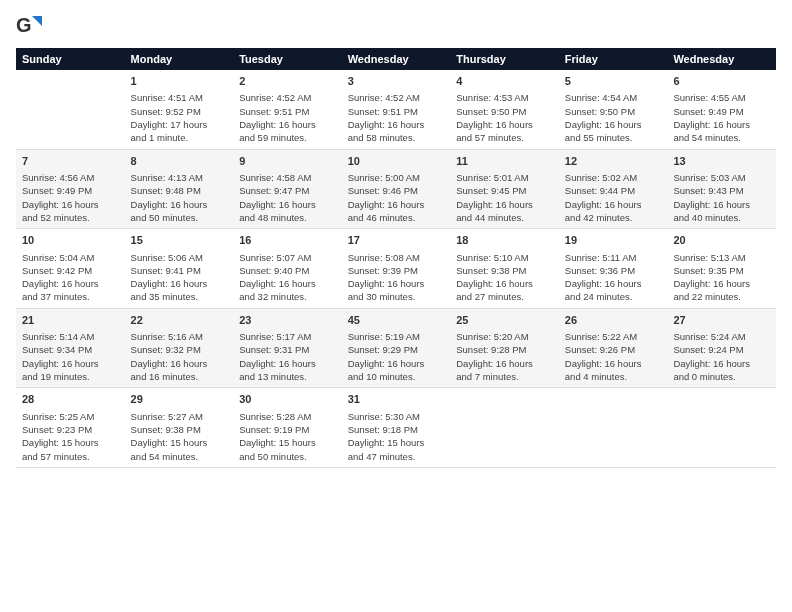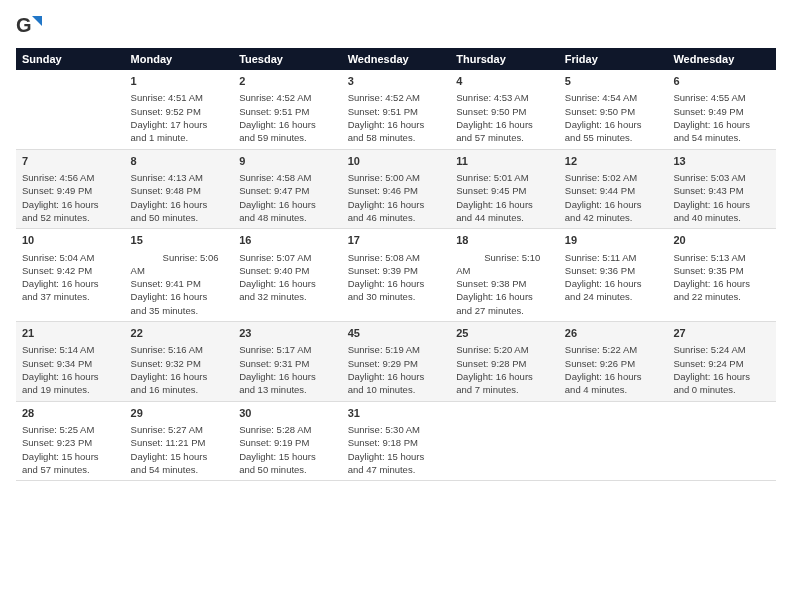--- a/index.html
+++ b/index.html
@@ -179,33 +179,33 @@
           <td><span class="day-num">13</span><span class="day-info" style="white-space: pre-line;">Sunrise: 5:03 AM
 Sunset: 9:43 PM
 Daylight: 16 hours
 and 40 minutes.</span></td>
         </tr>
         <tr>
           <td><span class="day-num">10</span><span class="day-info" style="white-space: pre-line;">Sunrise: 5:04 AM
 Sunset: 9:42 PM
 Daylight: 16 hours
 and 37 minutes.</span></td>
-          <td><span class="day-num">15</span><span class="day-info" style="white-space: pre-line; margin-left: 32px;">Sunrise: 5:06 AM
+          <td><span class="day-num">15</span><span class="day-info" style="white-space: pre-line;">Sunrise: 5:06 AM
 Sunset: 9:41 PM
 Daylight: 16 hours
 and 35 minutes.</span></td>
           <td><span class="day-num">16</span><span class="day-info" style="white-space: pre-line;">Sunrise: 5:07 AM
 Sunset: 9:40 PM
 Daylight: 16 hours
 and 32 minutes.</span></td>
           <td><span class="day-num">17</span><span class="day-info" style="white-space: pre-line;">Sunrise: 5:08 AM
 Sunset: 9:39 PM
 Daylight: 16 hours
 and 30 minutes.</span></td>
-          <td><span class="day-num">18</span><span class="day-info" style="white-space: pre-line; margin-left: 28px;">Sunrise: 5:10 AM
+          <td><span class="day-num">18</span><span class="day-info" style="white-space: pre-line;">Sunrise: 5:10 AM
 Sunset: 9:38 PM
 Daylight: 16 hours
 and 27 minutes.</span></td>
           <td><span class="day-num">19</span><span class="day-info" style="white-space: pre-line;">Sunrise: 5:11 AM
 Sunset: 9:36 PM
 Daylight: 16 hours
 and 24 minutes.</span></td>
           <td><span class="day-num">20</span><span class="day-info" style="white-space: pre-line;">Sunrise: 5:13 AM
 Sunset: 9:35 PM
 Daylight: 16 hours
@@ -240,21 +240,21 @@
 Sunset: 9:24 PM
 Daylight: 16 hours
 and 0 minutes.</span></td>
         </tr>
         <tr>
           <td><span class="day-num">28</span><span class="day-info" style="white-space: pre-line; margin-top: 24px;">Sunrise: 5:25 AM
 Sunset: 9:23 PM
 Daylight: 15 hours
 and 57 minutes.</span></td>
           <td><span class="day-num">29</span><span class="day-info" style="white-space: pre-line;">Sunrise: 5:27 AM
-Sunset: 11:21 PM
+Sunset: 9:38 PM
 Daylight: 15 hours
 and 54 minutes.</span></td>
           <td><span class="day-num">30</span><span class="day-info" style="white-space: pre-line;">Sunrise: 5:28 AM
 Sunset: 9:19 PM
 Daylight: 15 hours
 and 50 minutes.</span></td>
           <td><span class="day-num">31</span><span class="day-info" style="white-space: pre-line;">Sunrise: 5:30 AM
 Sunset: 9:18 PM
 Daylight: 15 hours
 and 47 minutes.</span></td>

